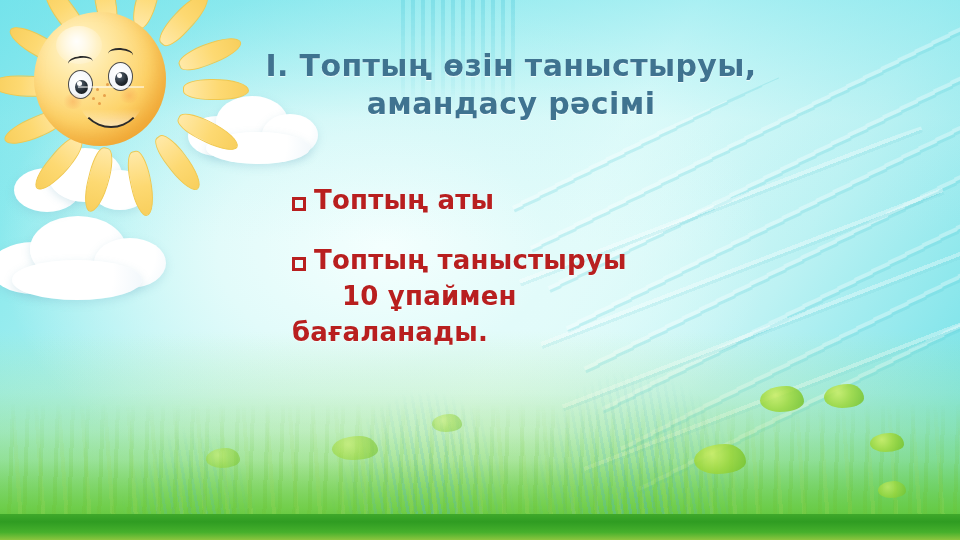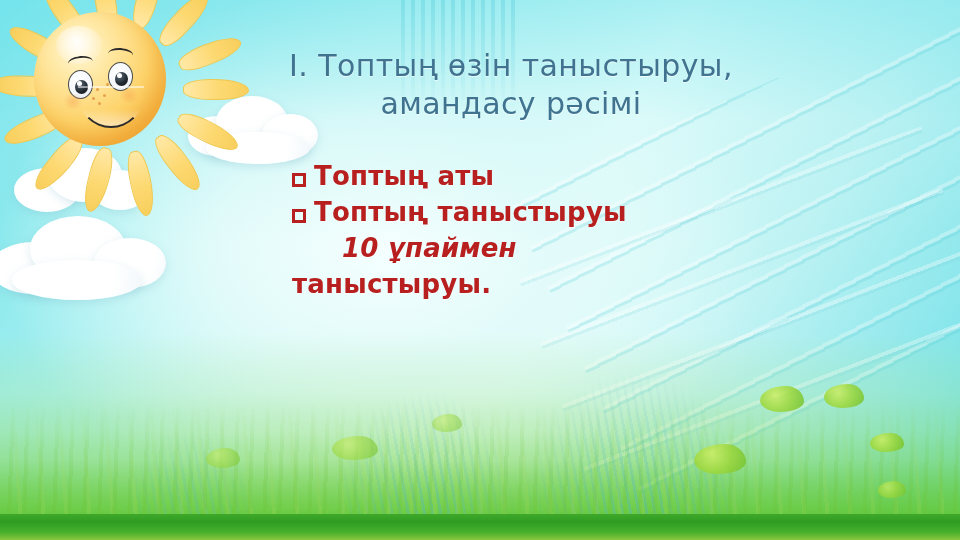--- a/index.html
+++ b/index.html
@@ -224,61 +224,62 @@
   
   .title {
     position: absolute;
     left: 212px;
     top: 47px;
     width: 598px;
     text-align: center;
     color: #3f7390;
     font-size: 30px;
     line-height: 38px;
-    font-weight: normal;
+    font-weight: bold;
     letter-spacing: 0.4px;
     text-shadow: 0 1px 1px rgba(255,255,255,0.7);
   }
   .title .line2 { display: block; }
 
   .bullets {
     position: absolute;
     left: 292px;
     top: 158px;
     width: 600px;
     color: #b81f1f;
     font-size: 26px;
     line-height: 36px;
     font-weight: bold;
     letter-spacing: 0.2px;
     text-shadow: 0 1px 1px rgba(255,255,255,0.55);
   }
   .b-row {
     display: flex;
     align-items: flex-start;
+    margin-top: 24px;
   }
   .b-mark {
     width: 22px;
     flex: 0 0 22px;
     font-size: 26px;
     line-height: 36px;
     color: #b81f1f;
   }
   .b-mark .sq {
     display: inline-block;
     width: 14px;
     height: 14px;
     border: 3px solid #b81f1f;
     box-sizing: border-box;
     position: relative;
     top: 2px;
   }
   .b-text { flex: 1 1 auto; }
   .cont-1 { padding-left: 40px; }
-  .cont-2 { padding-left: 50px; font-style: italic; }
+  .cont-2 { padding-left: 50px; }
   .cont-3 { padding-left: 0px; }
 </style>
 </head>
 <body>
 
 <div id="slide">
 
   <div class="bg-base"></div>
   <div class="bg-vert"></div>
 
@@ -370,17 +371,17 @@
       <span class="b-mark"><span class="sq"></span></span>
       <span class="b-text">Топтың аты</span>
     </div>
 
 
     <div class="b-row">
       <span class="b-mark"><span class="sq"></span></span>
       <span class="b-text">Топтың таныстыруы</span>
     </div>
     <div class="cont-2">10 ұпаймен</div>
-    <div class="cont-3">таныстыруы.</div>
+    <div class="cont-3">бағаланады.</div>
 
   </div>
 
 </div>
 
 </body></html>

